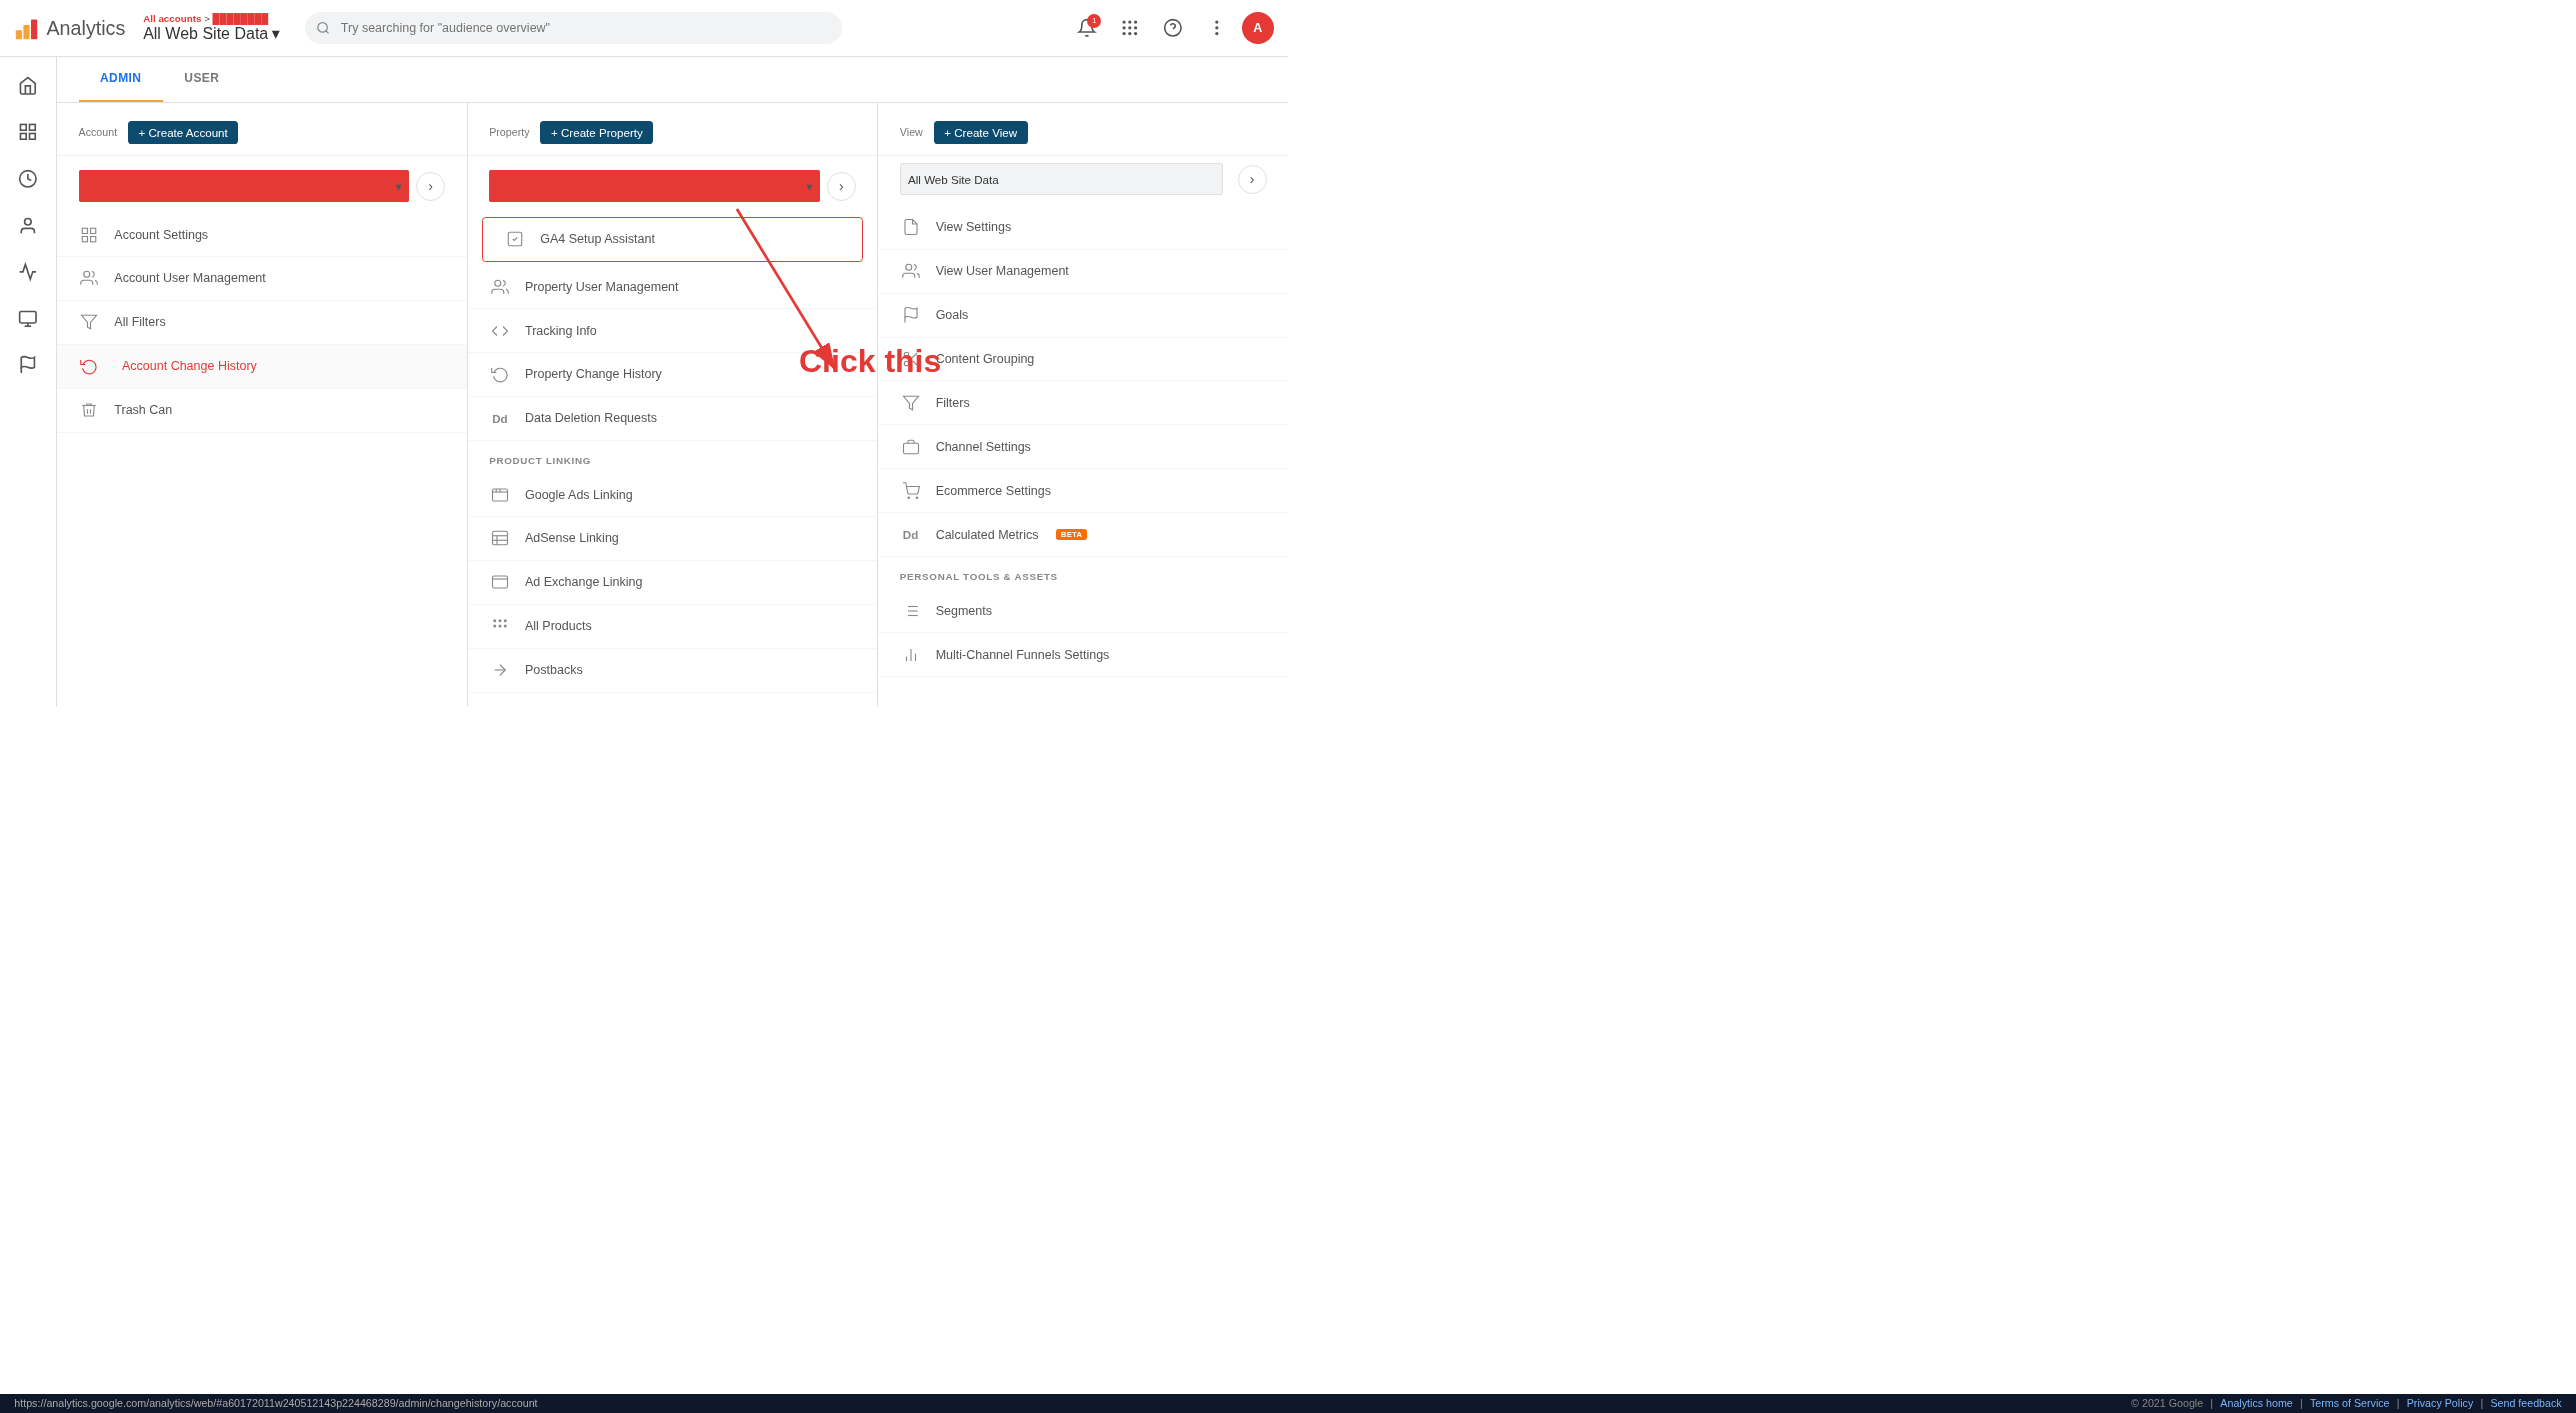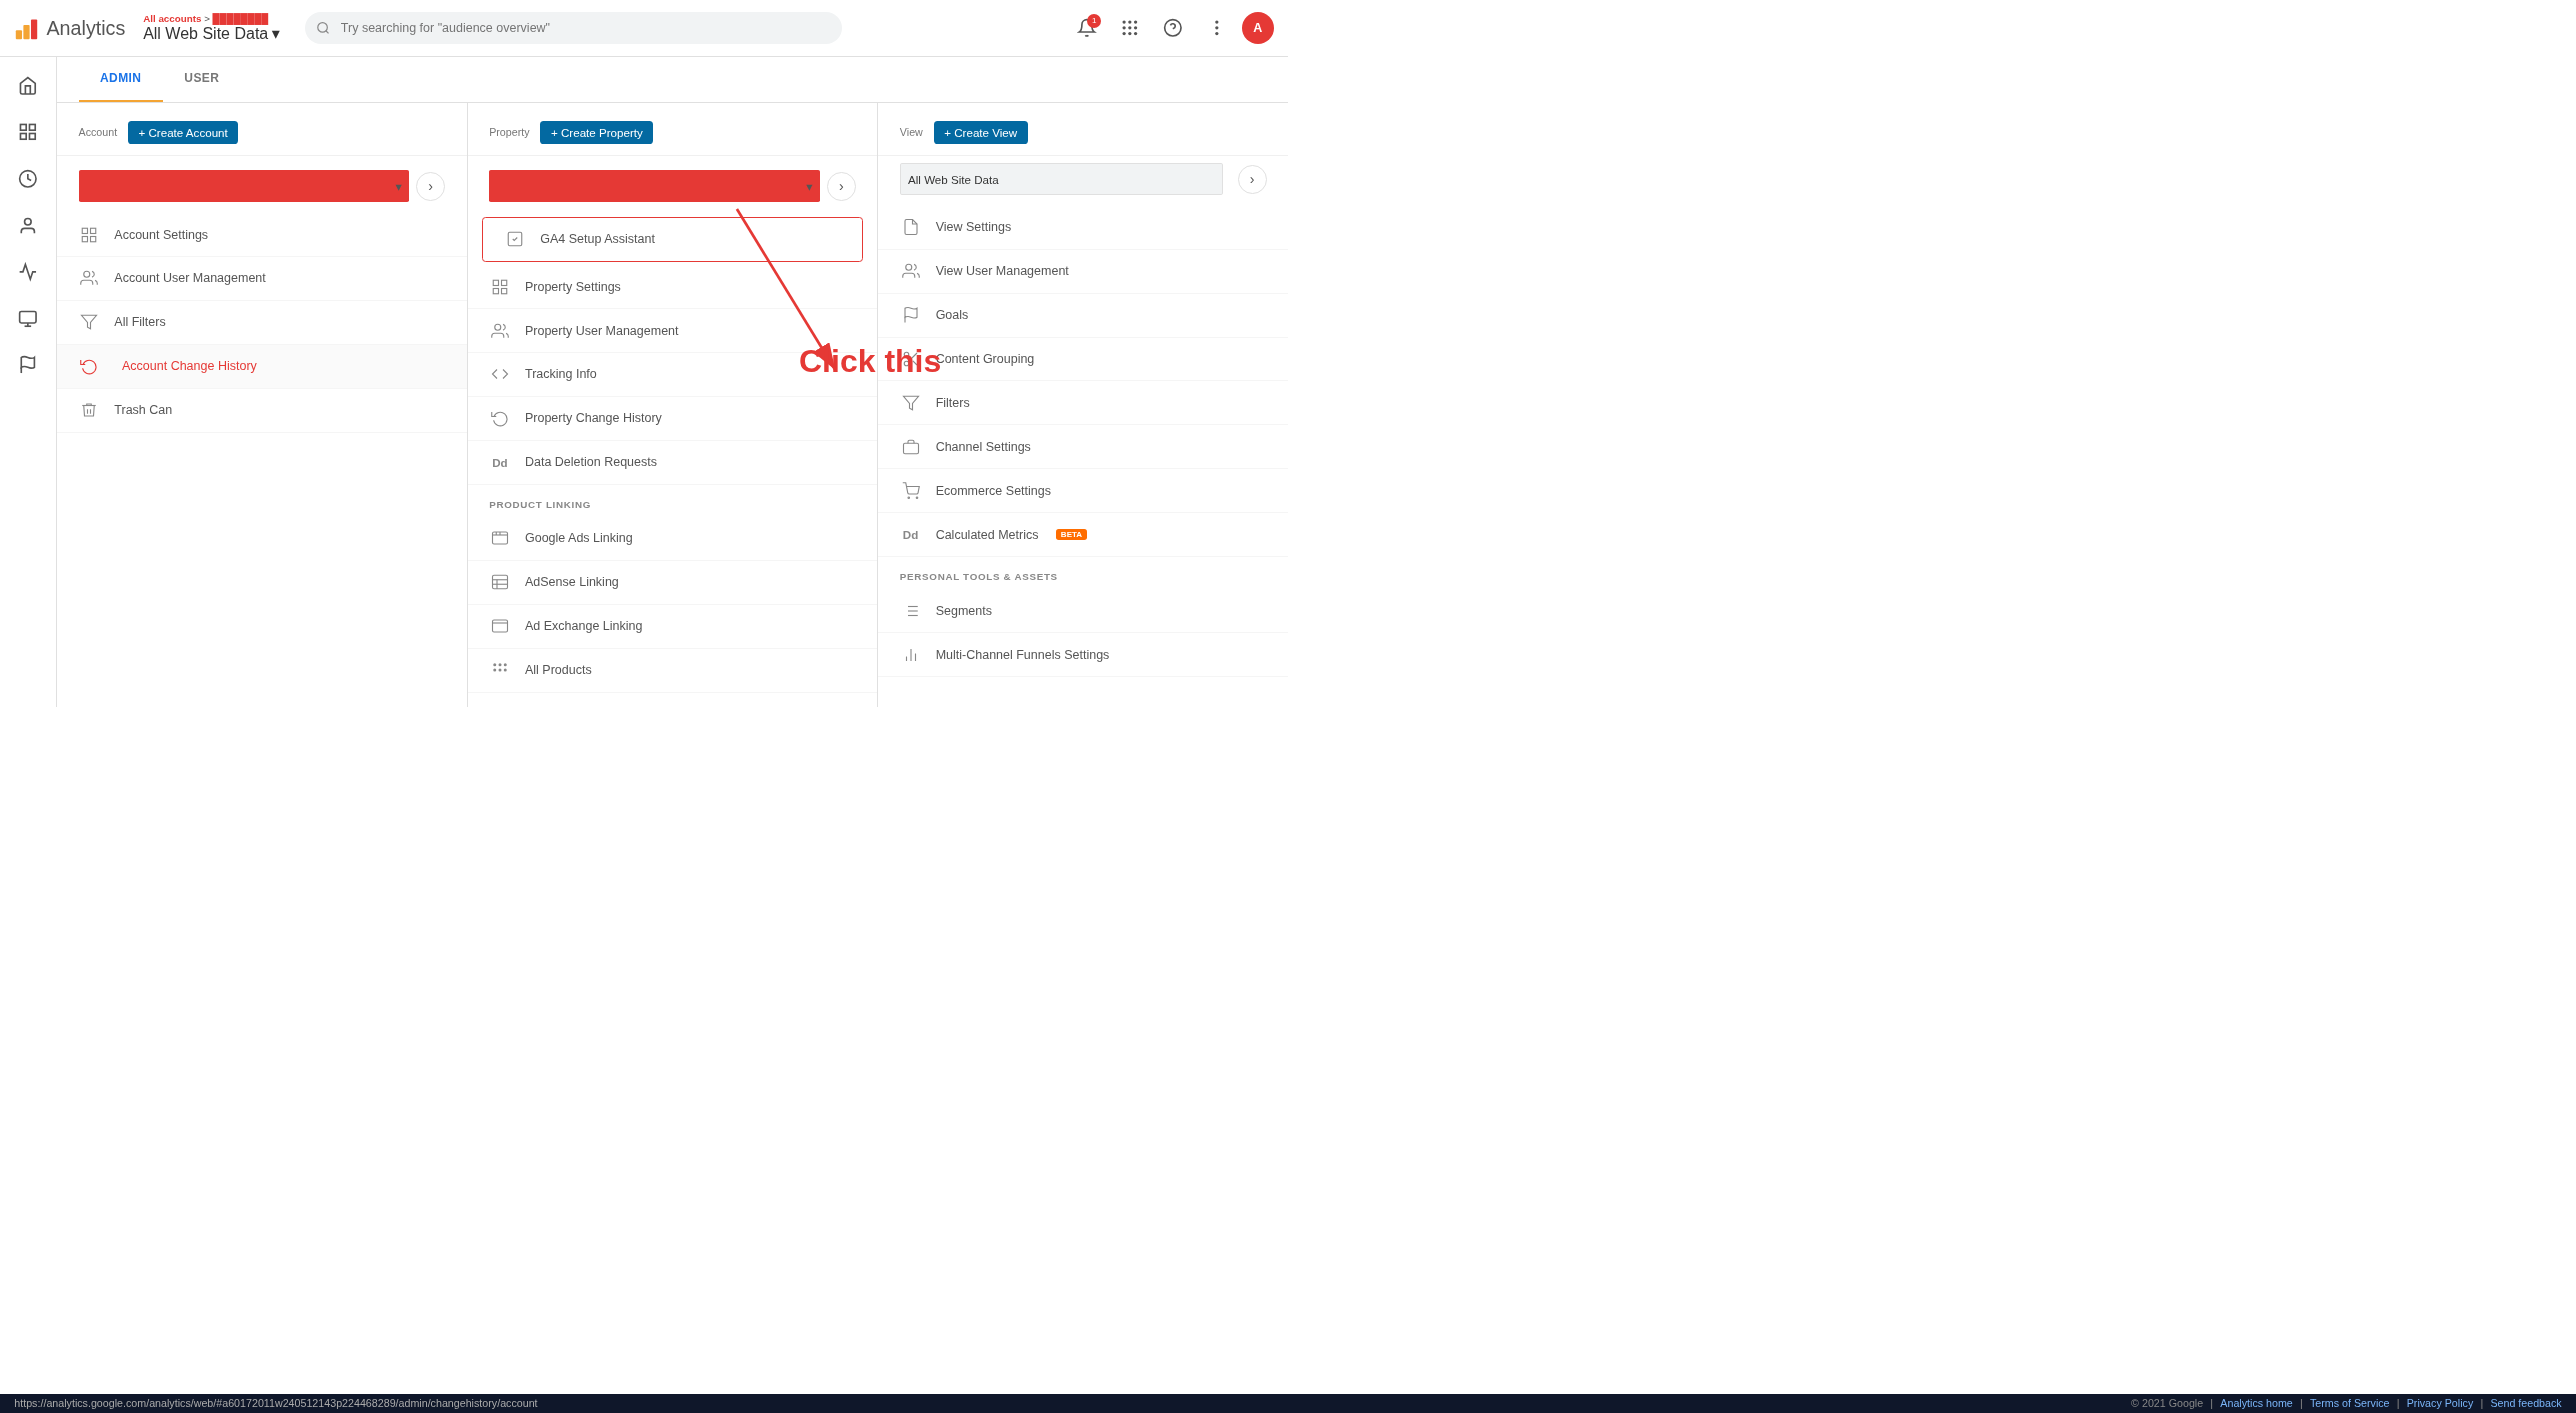--- a/index.html
+++ b/index.html
@@ -231,21 +231,21 @@
     }
     .col-title {
       font-size: 10.7px;
       color: #777;
       font-weight: 500;
     }
     .create-btn {
       display: flex;
       align-items: center;
       gap: 3.6px;
-      background: #0369a1;
+      background: #0c4a6e;
       color: #fff;
       border: none;
       border-radius: 3.6px;
       padding: 5.4px 10.7px;
       font-size: 11.6px;
       font-weight: 500;
       cursor: pointer;
     }
     .col-select-row {
       padding: 7.2px 21.5px 10.7px 21.5px;
@@ -635,31 +635,20 @@
                   <polyline points="9 12 11 14 15 10"></polyline>
                 </svg>
             </span>
             <span>GA4 Setup Assistant</span>
           </div>
         </div>
 
         <div class="menu-item">
           <span class="item-icon">
             <svg width="18" height="18" viewBox="0 0 24 24" fill="none" stroke="#888" stroke-width="1.5">
-                <rect x="3" y="3" width="7" height="7"></rect>
-                <rect x="14" y="3" width="7" height="7"></rect>
-                <rect x="3" y="14" width="7" height="7"></rect>
-                <rect x="14" y="14" width="7" height="7"></rect>
-              </svg>
-          </span>
-          <span>Property Settings</span>
-        </div>
-        <div class="menu-item">
-          <span class="item-icon">
-            <svg width="18" height="18" viewBox="0 0 24 24" fill="none" stroke="#888" stroke-width="1.5">
                 <path d="M17 21v-2a4 4 0 0 0-4-4H5a4 4 0 0 0-4 4v2"></path>
                 <circle cx="9" cy="7" r="4"></circle>
                 <path d="M23 21v-2a4 4 0 0 0-3-3.87"></path>
                 <path d="M16 3.13a4 4 0 0 1 0 7.75"></path>
               </svg>
           </span>
           <span>Property User Management</span>
         </div>
         <div class="menu-item">
           <span class="item-icon">

